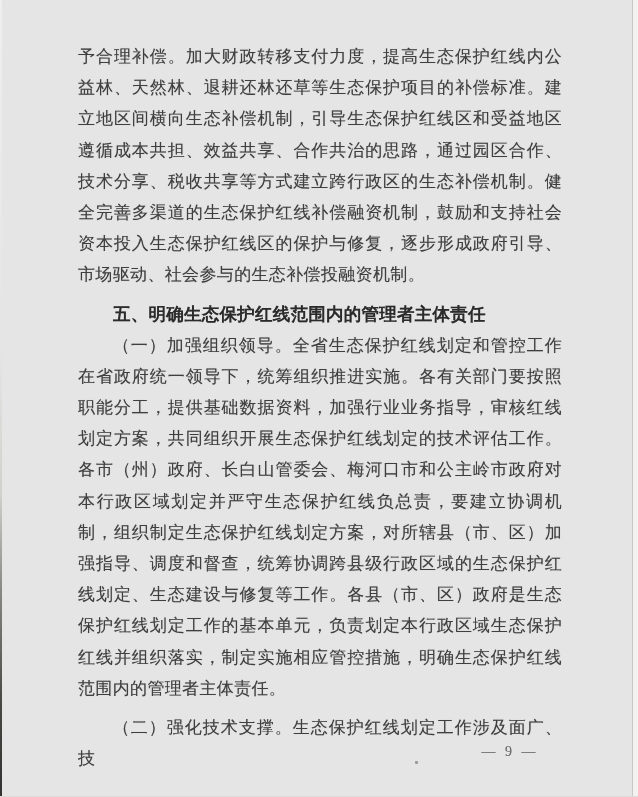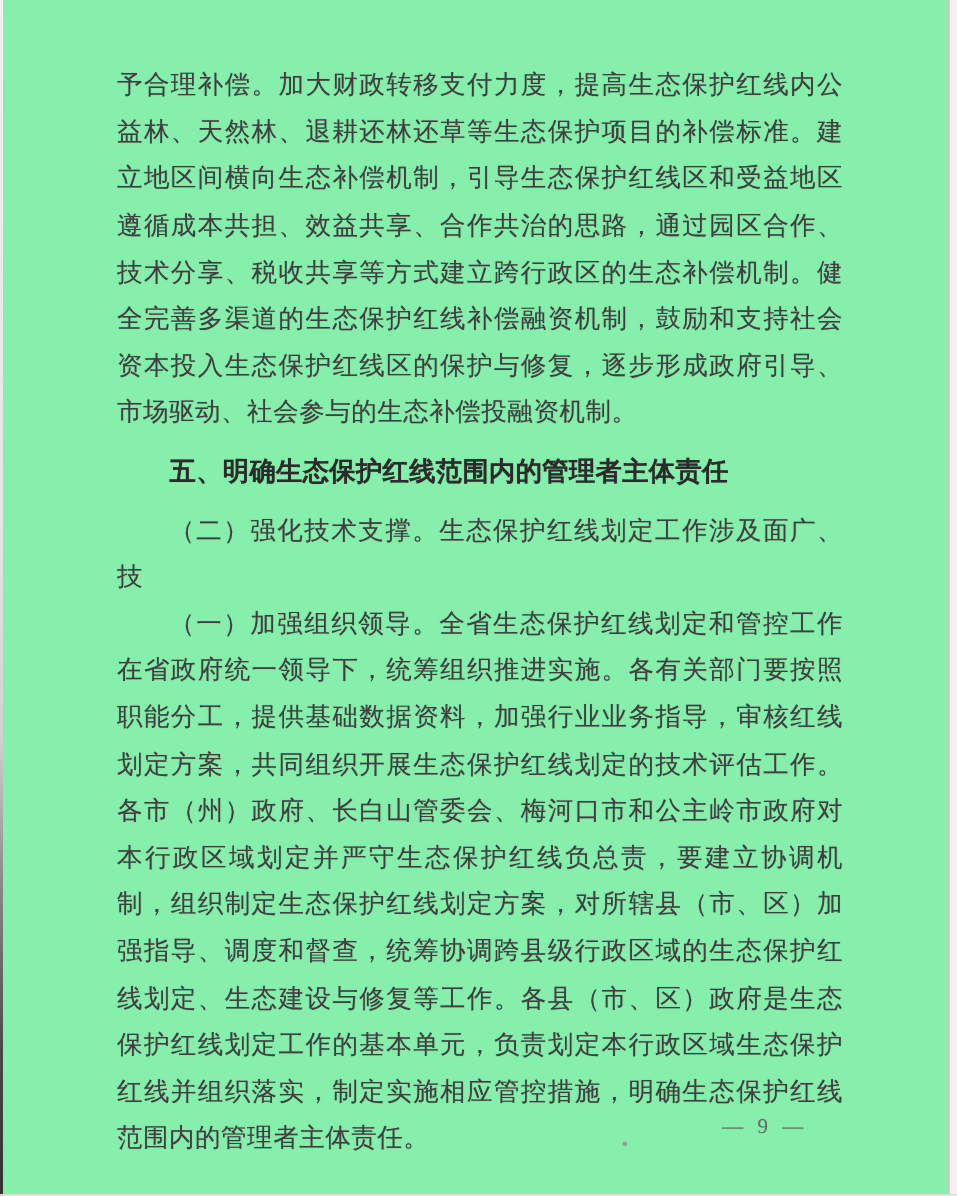--- a/index.html
+++ b/index.html
@@ -4,21 +4,21 @@
 <style>
   html, body {
     margin: 0;
     padding: 0;
     background: #ffffff;
   }
   .page {
     position: relative;
     width: 638px;
     height: 797px;
-    background: #86efac;
+    background: #e5e5e5;
     overflow: hidden;
     font-family: "Liberation Serif", "DejaVu Serif", serif;
   }
   .content {
     position: absolute;
     left: 78px;
     top: 41px;
     width: 484px;
   }
   .para {
@@ -104,23 +104,23 @@
 <body>
 
 <div class="page">
 
   <div class="content">
 
     <p class="para">予合理补偿。加大财政转移支付力度，提高生态保护红线内公益林、天然林、退耕还林还草等生态保护项目的补偿标准。建立地区间横向生态补偿机制，引导生态保护红线区和受益地区遵循成本共担、效益共享、合作共治的思路，通过园区合作、技术分享、税收共享等方式建立跨行政区的生态补偿机制。健全完善多渠道的生态保护红线补偿融资机制，鼓励和支持社会资本投入生态保护红线区的保护与修复，逐步形成政府引导、市场驱动、社会参与的生态补偿投融资机制。</p>
 
     <h2 class="heading">五、明确生态保护红线范围内的管理者主体责任</h2>
 
+    <p class="para indent after-heading">（一）加强组织领导。全省生态保护红线划定和管控工作在省政府统一领导下，统筹组织推进实施。各有关部门要按照职能分工，提供基础数据资料，加强行业业务指导，审核红线划定方案，共同组织开展生态保护红线划定的技术评估工作。各市（州）政府、长白山管委会、梅河口市和公主岭市政府对本行政区域划定并严守生态保护红线负总责，要建立协调机制，组织制定生态保护红线划定方案，对所辖县（市、区）加强指导、调度和督查，统筹协调跨县级行政区域的生态保护红线划定、生态建设与修复等工作。各县（市、区）政府是生态保护红线划定工作的基本单元，负责划定本行政区域生态保护红线并组织落实，制定实施相应管控措施，明确生态保护红线范围内的管理者主体责任。</p>
+
     <p class="para indent spaced">（二）强化技术支撑。生态保护红线划定工作涉及面广、技</p>
-
-    <p class="para indent after-heading">（一）加强组织领导。全省生态保护红线划定和管控工作在省政府统一领导下，统筹组织推进实施。各有关部门要按照职能分工，提供基础数据资料，加强行业业务指导，审核红线划定方案，共同组织开展生态保护红线划定的技术评估工作。各市（州）政府、长白山管委会、梅河口市和公主岭市政府对本行政区域划定并严守生态保护红线负总责，要建立协调机制，组织制定生态保护红线划定方案，对所辖县（市、区）加强指导、调度和督查，统筹协调跨县级行政区域的生态保护红线划定、生态建设与修复等工作。各县（市、区）政府是生态保护红线划定工作的基本单元，负责划定本行政区域生态保护红线并组织落实，制定实施相应管控措施，明确生态保护红线范围内的管理者主体责任。</p>
 
   </div>
 
   <div class="footer">— 9 —</div>
 
   <div class="edge-right-band"></div>
   <div class="edge-right-line"></div>
   <div class="edge-left"></div>
   <div class="edge-bottom"></div>
   <div class="speck"></div>

